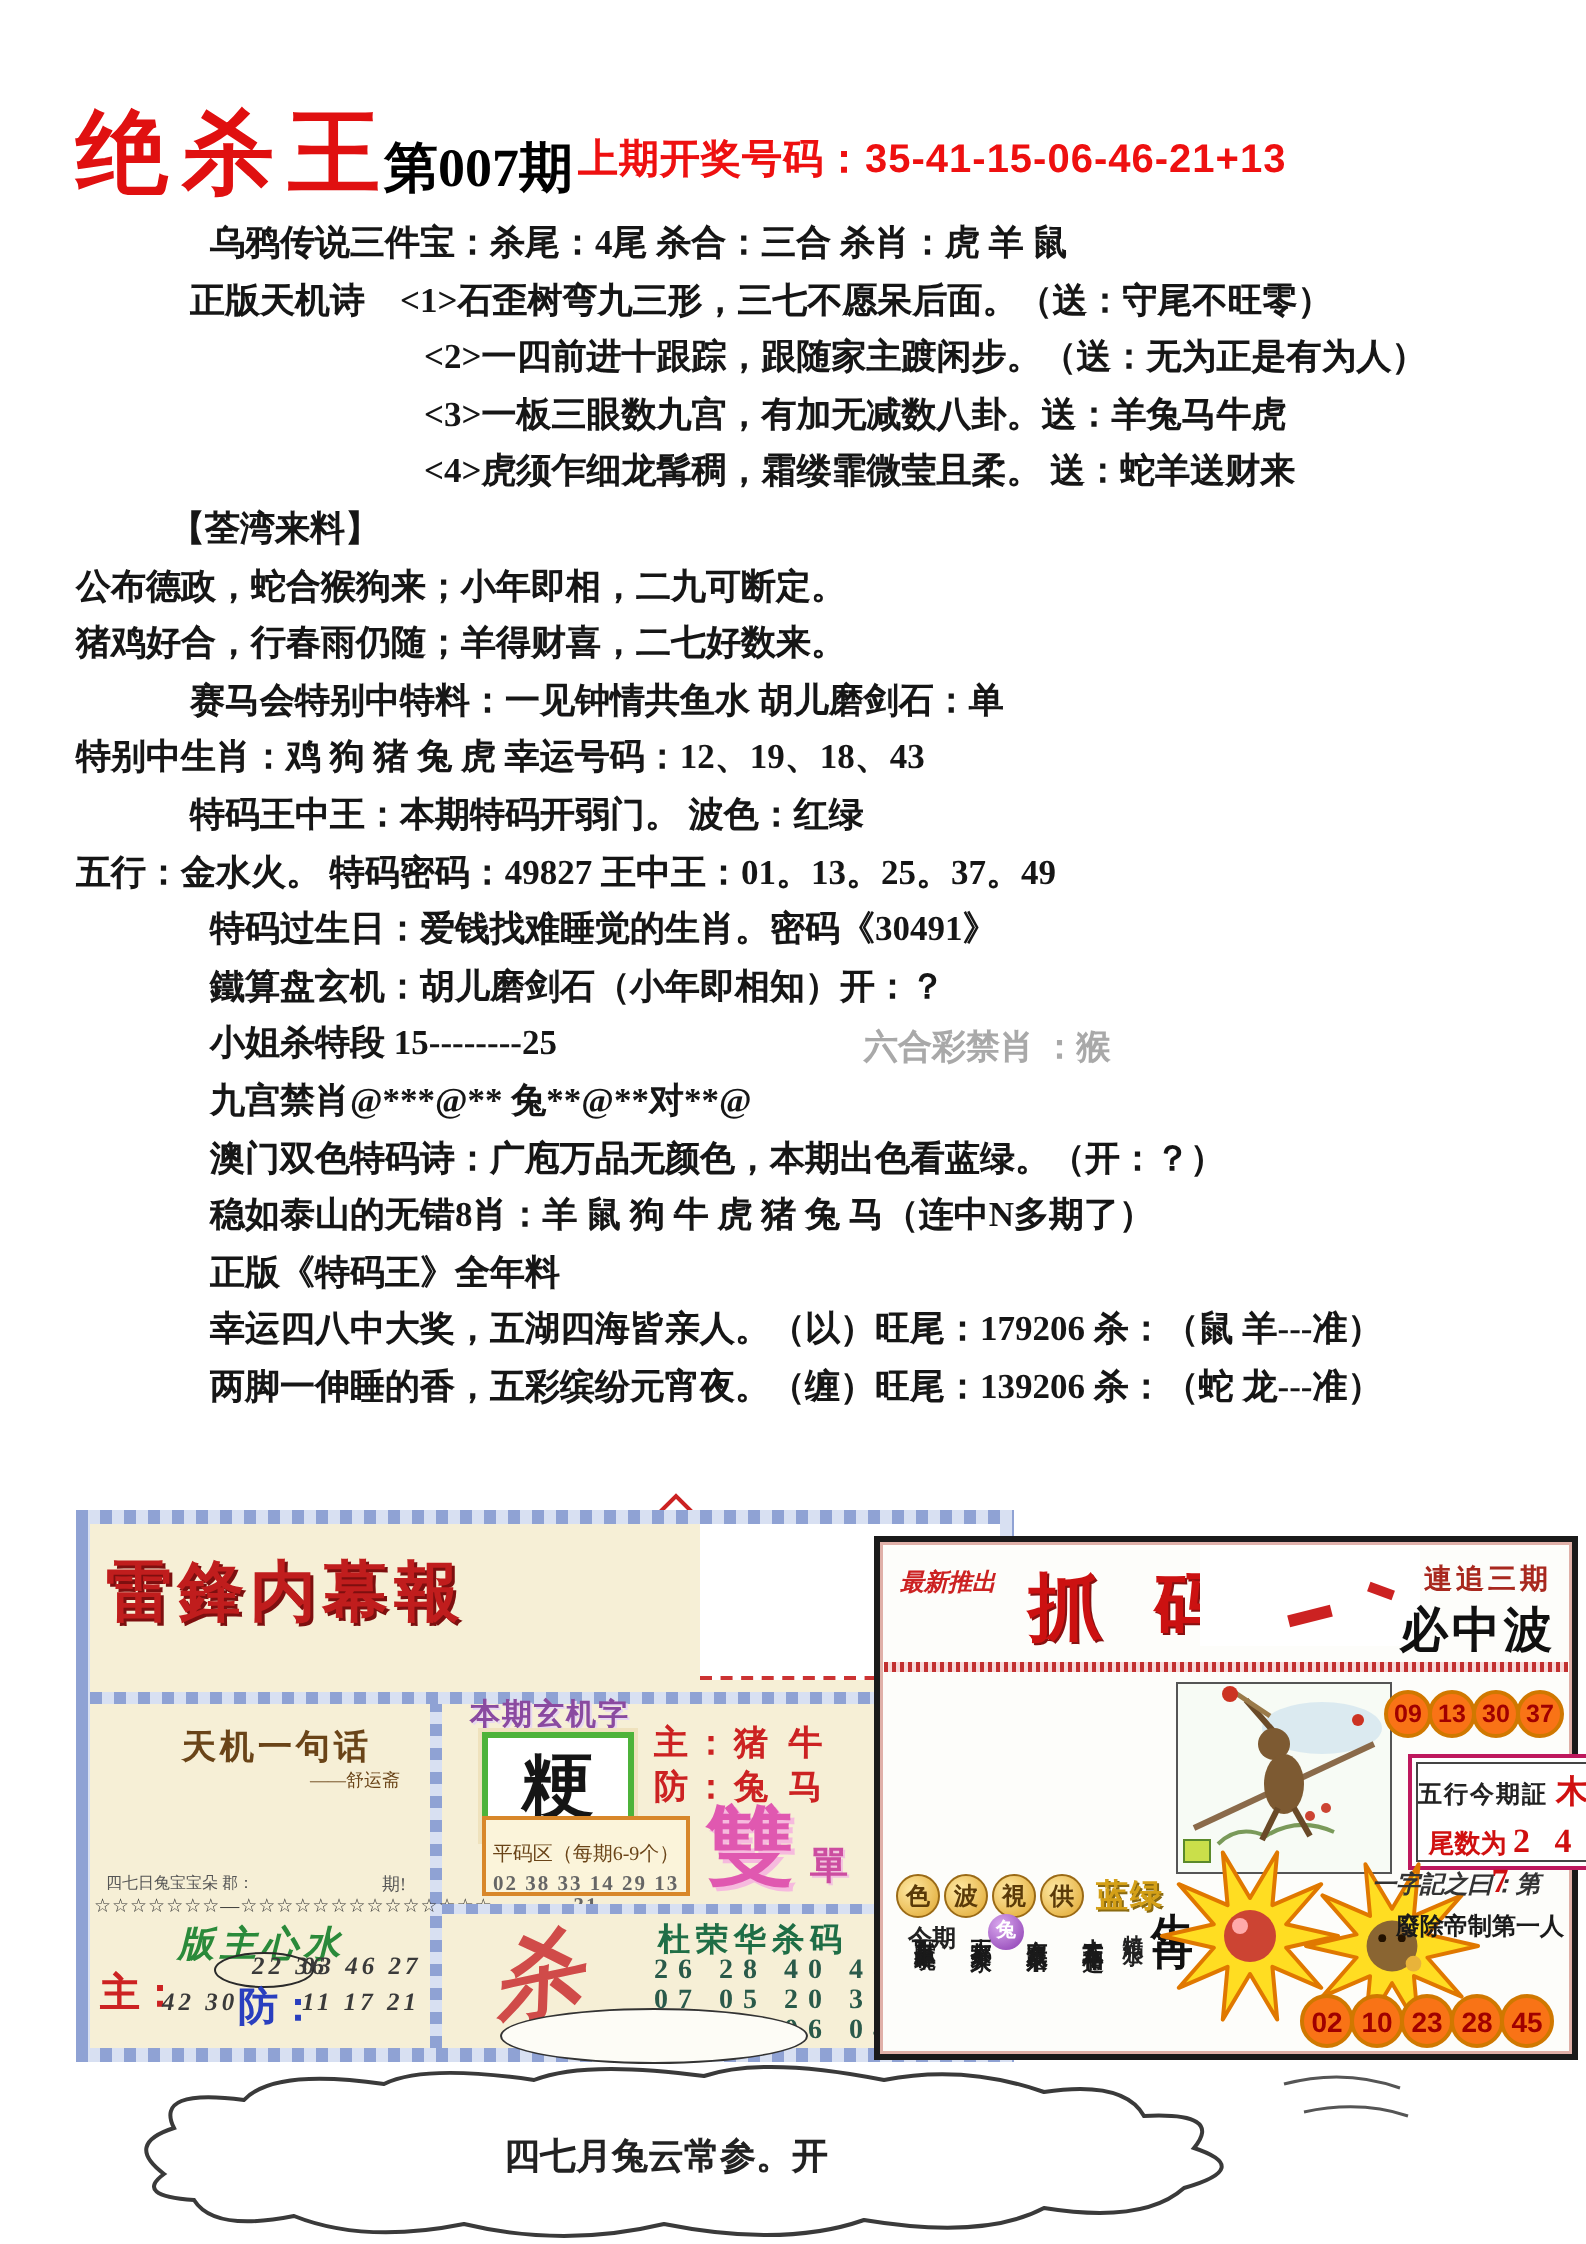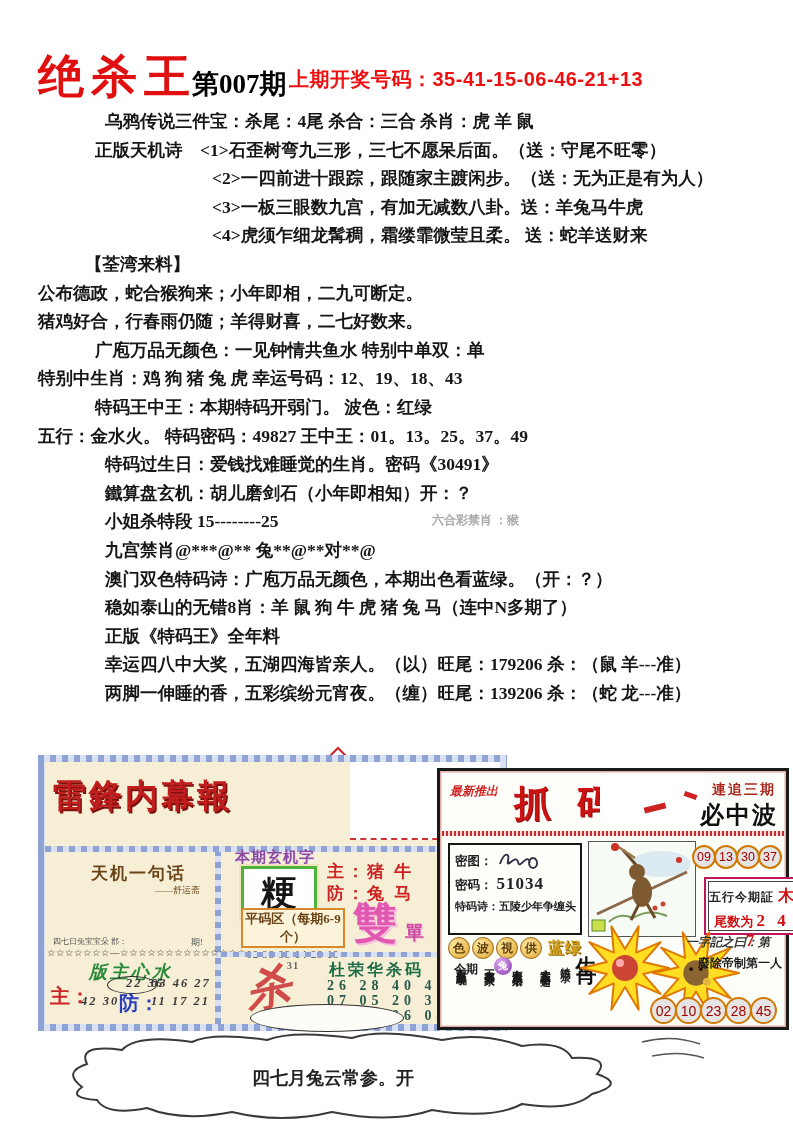--- a/index.html
+++ b/index.html
@@ -10,21 +10,21 @@
   .hdr-title{position:absolute;left:38px;top:46px;font-size:46px;font-weight:bold;color:#e01010;letter-spacing:7px;}
   .hdr-issue{position:absolute;left:192px;top:66px;font-size:27px;font-weight:bold;color:#000000;}
   .hdr-draw{position:absolute;left:289px;top:66px;font-size:20px;font-weight:bold;color:#ee1010;letter-spacing:.5px;
             font-family:"Liberation Sans","DejaVu Sans",sans-serif;}
 
   
   .lines{position:absolute;left:0;top:107px;width:793px;}
   .ln{font-size:17.5px;line-height:28.6px;white-space:nowrap;font-weight:600;color:#161616;}
   .i-a{margin-left:38px;}  .i-b{margin-left:85px;}  .i-c{margin-left:95px;}
   .i-d{margin-left:105px;} .i-e{margin-left:212px;}
-  .faded-note{position:absolute;left:432px;top:512px;font-size:12px;font-weight:600;color:#a9a9a9;white-space:nowrap;}
+  .faded-note{position:absolute;left:432px;top:512px;font-size:17px;font-weight:600;color:#a9a9a9;white-space:nowrap;}
 
   
   .card-left{position:absolute;left:38px;top:755px;width:469px;height:276px;box-sizing:border-box;padding:7px;
              background:repeating-linear-gradient(90deg,#8fa2d4 0 6px,#d8e0f2 6px 12px);}
   .cl-in{position:relative;width:100%;height:100%;background:#f6efd6;overflow:visible;}
   .cl-title{position:absolute;left:8px;top:12px;font-size:33px;font-weight:bold;color:#c01d1d;letter-spacing:3px;
             text-shadow:1.5px 1.5px 0 #7d0f0f;}
   .cl-whitebox{position:absolute;right:0;top:0;width:150px;height:76px;background:#ffffff;
                border-bottom:2px dashed #cc3333;}
   .cl-hr{position:absolute;left:0;top:84px;width:100%;height:6px;
@@ -47,21 +47,21 @@
             text-shadow:1px 1px 0 #e8d8f0;}
   .xuanji-box{position:absolute;left:196px;top:104px;width:70px;height:48px;background:#ffffff;border:3px solid #4db33a;
               box-shadow:0 0 0 2px #efe2bd;display:flex;align-items:center;justify-content:center;}
   .xuanji-char{font-size:36px;font-weight:bold;color:#151515;}
   .animals{position:absolute;font-size:17px;font-weight:bold;color:#cc2222;letter-spacing:3px;white-space:nowrap;}
   .shuang{position:absolute;left:308px;top:132px;font-size:44px;font-weight:bold;color:#e058b0;
           text-shadow:2px 2px 0 #f6bade;}
   .dan{position:absolute;left:360px;top:158px;font-size:19px;font-weight:bold;color:#cc4da0;text-shadow:1px 1px 0 #f2c2df;}
   .pingma{position:absolute;left:196px;top:146px;width:104px;height:40px;background:#fbf4da;border:2px solid #d8872a;
           box-sizing:border-box;text-align:center;}
-  .pingma-t{font-size:13px;font-weight:bold;color:#6a4418;margin-top:0;}
+  .pingma-t{font-size:10px;font-weight:normal;color:#6a4418;margin-top:10px;}
   .pingma-n{font-size:10.5px;font-weight:bold;color:#666;margin-top:3px;letter-spacing:1px;}
   .cr-hr{position:absolute;left:176px;right:0;top:190px;height:5px;
          background:repeating-linear-gradient(90deg,#8fa2d4 0 6px,#d8e0f2 6px 12px);}
   .sha{position:absolute;left:200px;top:196px;font-size:46px;font-weight:bold;font-style:italic;color:#cc3a3a;
        transform:rotate(-12deg);opacity:.9;}
   .du-title{position:absolute;left:284px;top:198px;font-size:16px;font-weight:bold;color:#1f6e46;letter-spacing:3px;}
   .du-row{position:absolute;left:282px;font-size:14px;font-weight:bold;color:#2a5a4a;letter-spacing:5px;white-space:nowrap;}
   .cl-footer{position:absolute;left:297px;top:1012px;font-size:7px;color:#929292;letter-spacing:1px;}
   .oval2{position:absolute;left:250px;top:1004px;width:152px;height:26px;background:#fdfcf6;
          border:1.5px solid #333;border-radius:50%;}
@@ -78,22 +78,22 @@
   .rc-chase{position:absolute;right:10px;top:10px;font-size:14px;font-weight:bold;color:#a8281e;letter-spacing:2px;}
   .rc-bizhong{position:absolute;right:8px;top:28px;font-size:24px;font-weight:bold;color:#101010;letter-spacing:2px;}
   .rc-hr{position:absolute;left:2px;right:2px;top:60px;height:5px;
          background:repeating-linear-gradient(90deg,#c23030 0 2px,#f6d9d9 2px 4px);}
   .rc-lbox{position:absolute;left:8px;top:72px;width:134px;height:92px;border:2px solid #161616;box-sizing:border-box;
            padding:4px 5px;}
   .rc-lbl{font-size:12.5px;font-weight:bold;color:#222;}
   .rc-mima{font-size:17px;font-weight:bold;color:#222;letter-spacing:1px;}
   .rc-shige{font-size:11px;font-weight:bold;color:#222;white-space:nowrap;margin-top:5px;}
   .rc-art{position:absolute;left:148px;top:70px;width:106px;height:94px;border:1px solid #555;background:#f7fbf5;}
-  .circ{display:inline-block;width:24px;height:24px;border-radius:50%;background:#e5e5e5;border:2px solid #d07800;
-        color:#a00000;font-weight:normal;font-size:12.5px;line-height:21px;text-align:center;margin-left:-2px;
+  .circ{display:inline-block;width:24px;height:24px;border-radius:50%;background:#f97316;border:2px solid #d07800;
+        color:#a00000;font-weight:bold;font-size:12.5px;line-height:21px;text-align:center;margin-left:-2px;
         box-sizing:border-box;font-family:"Liberation Sans","DejaVu Sans",sans-serif;}
   .rc-topcirc{position:absolute;left:254px;top:74px;white-space:nowrap;}
   .wux-box{position:absolute;left:264px;top:106px;width:96px;height:58px;border:2px solid #be185d;box-sizing:border-box;
            background:#fff;padding:2px;}
   .wux-in{border:1px solid #444;height:100%;box-sizing:border-box;text-align:center;}
   .wux-t{font-size:12px;font-weight:bold;color:#222;margin-top:4px;letter-spacing:1px;}
   .wux-el{color:#d01010;font-size:16px;}
   .weishu{font-size:13px;font-weight:bold;color:#d01010;margin-top:4px;}
   .weishu b{font-size:17px;letter-spacing:4px;}
   .coin{display:inline-block;width:20px;height:20px;border-radius:50%;
@@ -135,21 +135,21 @@
 
   <div class="lines">
     <div class="ln i-d">乌鸦传说三件宝：杀尾：4尾 杀合：三合 杀肖：虎 羊 鼠</div>
     <div class="ln i-c">正版天机诗　&lt;1&gt;石歪树弯九三形，三七不愿呆后面。（送：守尾不旺零）</div>
     <div class="ln i-e">&lt;2&gt;一四前进十跟踪，跟随家主踱闲步。（送：无为正是有为人）</div>
     <div class="ln i-e">&lt;3&gt;一板三眼数九宫，有加无减数八卦。送：羊兔马牛虎</div>
     <div class="ln i-e">&lt;4&gt;虎须乍细龙髯稠，霜缕霏微莹且柔。 送：蛇羊送财来</div>
     <div class="ln i-b">【荃湾来料】</div>
     <div class="ln i-a">公布德政，蛇合猴狗来；小年即相，二九可断定。</div>
     <div class="ln i-a">猪鸡好合，行春雨仍随；羊得财喜，二七好数来。</div>
-    <div class="ln i-c">广庖万品无颜色：一见钟情共鱼水 特别中单双：单</div>
+    <div class="ln i-c">赛马会特别中特料：一见钟情共鱼水 胡儿磨剑石：单</div>
     <div class="ln i-a">特别中生肖：鸡 狗 猪 兔 虎 幸运号码：12、19、18、43</div>
     <div class="ln i-c">特码王中王：本期特码开弱门。 波色：红绿</div>
     <div class="ln i-a">五行：金水火。 特码密码：49827 王中王：01。13。25。37。49</div>
     <div class="ln i-d">特码过生日：爱钱找难睡觉的生肖。密码《30491》</div>
     <div class="ln i-d">鐵算盘玄机：胡儿磨剑石（小年即相知）开：？</div>
     <div class="ln i-d">小姐杀特段 15--------25</div>
     <div class="ln i-d">九宫禁肖@***@** 兔**@**对**@</div>
     <div class="ln i-d">澳门双色特码诗：广庖万品无颜色，本期出色看蓝绿。（开：？）</div>
     <div class="ln i-d">稳如泰山的无错8肖：羊 鼠 狗 牛 虎 猪 兔 马（连中N多期了）</div>
     <div class="ln i-d">正版《特码王》全年料</div>
@@ -213,35 +213,20 @@
     <div class="rc-promo">最新推出</div>
     <div class="rc-title">抓码</div>
     <div class="rc-patch">
       <div class="rc-mark1"></div>
       <div class="rc-mark2"></div>
     </div>
     <div class="rc-chase">連追三期</div>
     <div class="rc-bizhong">必中波</div>
     <div class="rc-hr"></div>
 
-    <div class="rc-lbox">
-      <div>
-        <span class="rc-lbl">密图：</span>
-        <svg width="46" height="20" style="vertical-align:-4px;">
-          <path d="M3,15 C7,3 13,3 11,12 S19,4 21,13 S30,2 33,14 M36,9 a4,5 0 1 0 .1,0" fill="none" stroke="#2a2a40" stroke-width="1.8"></path>
-        </svg>
-      </div>
-      <div style="margin-top:4px;">
-        <span class="rc-lbl">密码：</span>
-        <span class="rc-mima">51034</span>
-      </div>
-      <div class="rc-shige">
-        <span>特码诗：</span><span>五陵少年争缠头</span>
-      </div>
-    </div>
 
     <svg class="rc-art" viewBox="0 0 106 94">
       <rect x="0" y="0" width="106" height="94" fill="#f7fbf5"></rect>
       <ellipse cx="72" cy="22" rx="30" ry="13" fill="#cfe3ee" opacity="0.7"></ellipse>
       <path d="M8,72 L98,30" stroke="#8a6a4a" stroke-width="3" fill="none"></path>
       <path d="M20,80 Q30,70 44,76 Q60,66 78,74" stroke="#7a9a5a" stroke-width="2" fill="none"></path>
       <line x1="48" y1="24" x2="34" y2="8" stroke="#6a4a28" stroke-width="3"></line>
       <line x1="28" y1="4" x2="46" y2="16" stroke="#9a7a4a" stroke-width="2.5"></line>
       <circle cx="26" cy="5" r="4" fill="#cc3322"></circle>
       <circle cx="90" cy="18" r="3" fill="#cc3322"></circle>

